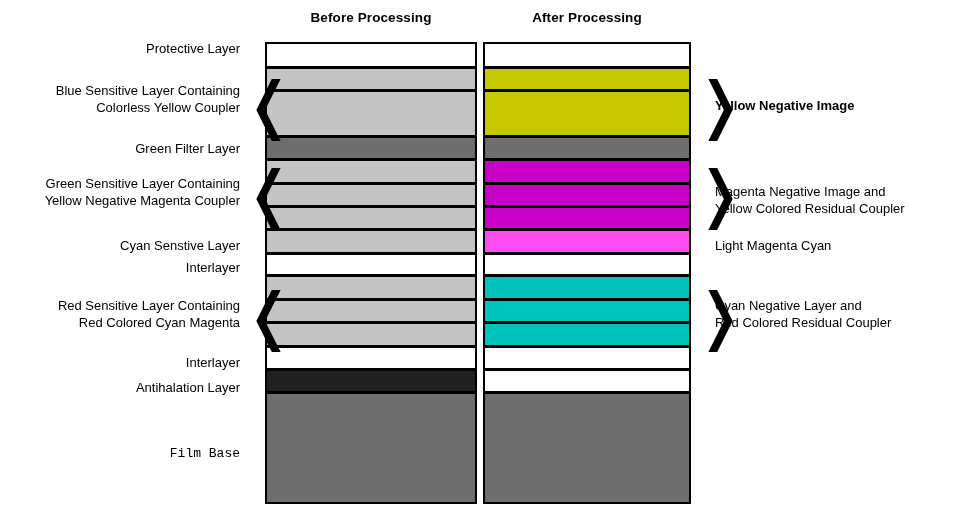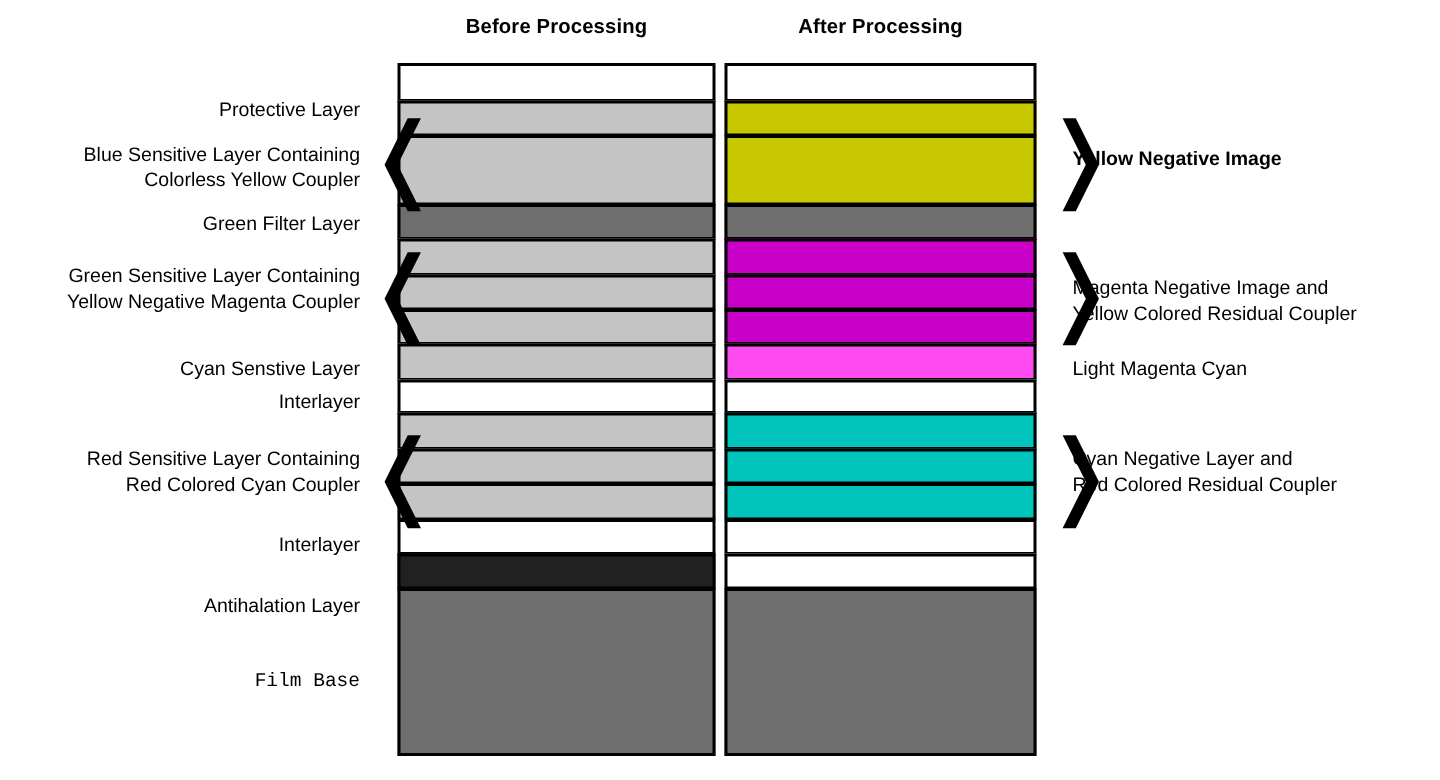--- a/index.html
+++ b/index.html
@@ -99,32 +99,32 @@
 </style>
 </head>
 <body>
 
 <div id="stage">
 
   <div class="col-header" id="header-after">After Processing</div>
   <div class="col-header" id="header-before">Before Processing</div>
 
   <div class="left-zone" id="left-zone">
-      <div class="lbl-left" style="top: 64px;">Protective Layer</div>
-      <div class="lbl-left" style="top: 94px;">Blue Sensitive Layer Containing
+      <div class="lbl-left" style="top: 40px;">Protective Layer</div>
+      <div class="lbl-left" style="top: 82px;">Blue Sensitive Layer Containing
 Colorless Yellow Coupler</div>
       <div class="lbl-left" style="top: 140px;">Green Filter Layer</div>
       <div class="lbl-left" style="top: 175px;">Green Sensitive Layer Containing
 Yellow Negative Magenta Coupler</div>
       <div class="lbl-left" style="top: 237px;">Cyan Senstive Layer</div>
       <div class="lbl-left" style="top: 259px;">Interlayer</div>
       <div class="lbl-left" style="top: 297px;">Red Sensitive Layer Containing
-Red Colored Cyan Coupler</div>
+Red Colored Cyan Magenta</div>
       <div class="lbl-left" style="top: 354px;">Interlayer</div>
-      <div class="lbl-left" style="top: 379px; margin-top: 16px;">Antihalation Layer</div>
+      <div class="lbl-left" style="top: 379px;">Antihalation Layer</div>
       <div class="lbl-left" style="top: 445px; font-family: Liberation Mono, monospace;">Film Base</div>
     </div>
 
   <div class="stack" id="stack-before">
       <div class="band" style="height: 26px; background: rgb(255, 255, 255);"></div>
       <div class="band" style="height: 24px; background: rgb(196, 196, 196);"></div>
       <div class="band" style="height: 47px; background: rgb(196, 196, 196);"></div>
       <div class="band" style="height: 24px; background: rgb(110, 110, 110);"></div>
       <div class="band" style="height: 25px; background: rgb(196, 196, 196);"></div>
       <div class="band" style="height: 24px; background: rgb(196, 196, 196);"></div>

